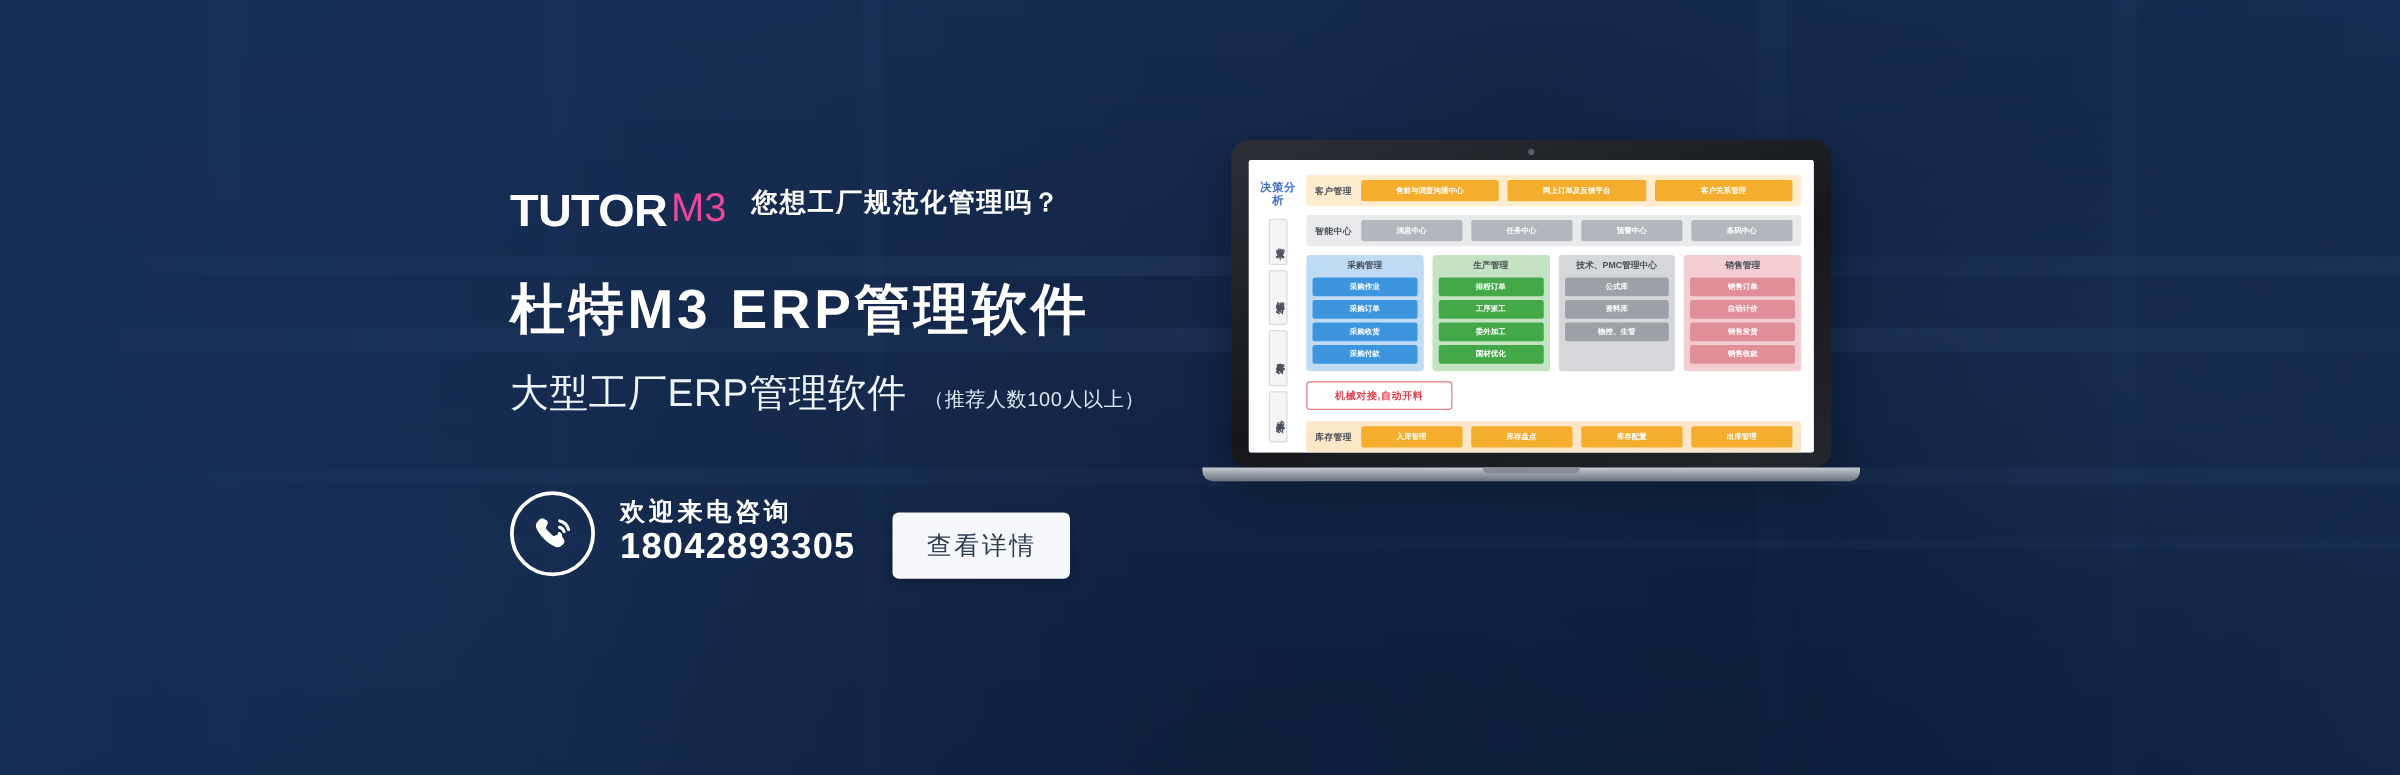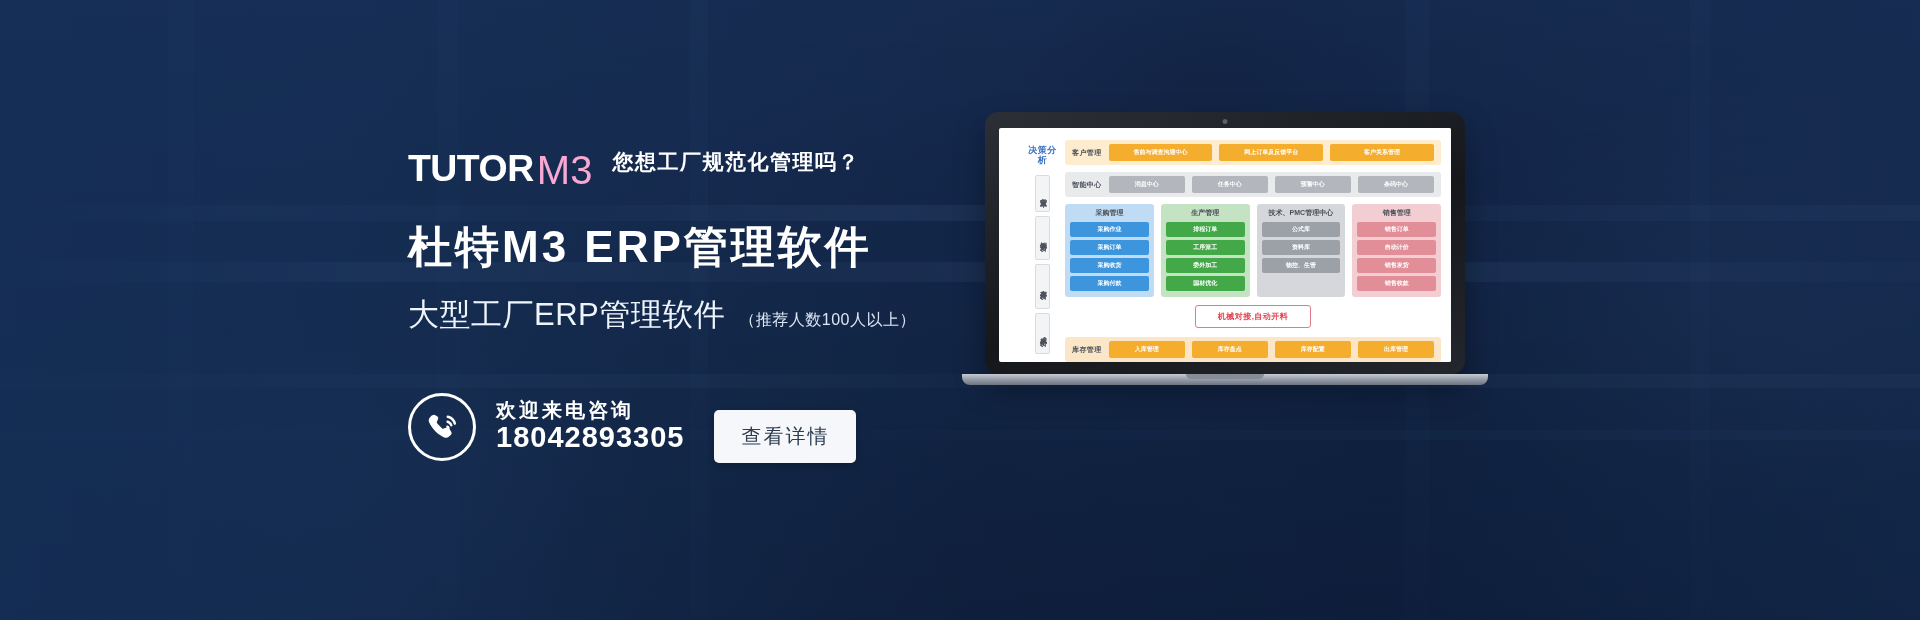--- a/index.html
+++ b/index.html
@@ -55,21 +55,21 @@
   .logo-row {
     position:absolute; left:408px; top:148px;
     display:flex; align-items:flex-start;
   }
   .logo-tutor {
     font-size:36px; font-weight:bold; letter-spacing:-0.5px;
     color:#ffffff; font-family:"Liberation Sans", sans-serif;
     font-stretch:condensed; transform:scaleX(1.04); transform-origin:left center;
   }
   .logo-m3 {
-    font-size:40px; font-weight:300; color:#f9a8d4;
+    font-size:32px; font-weight:300; color:#ec4899;
     margin-left:8px; letter-spacing:0px;
   }
   .logo-tag {
     font-size:21px; font-weight:bold; color:#ffffff;
     margin-left:20px; letter-spacing:1.5px;
   }
 
   .headline {
     position:absolute; left:408px; top:218px;
     font-size:44px; font-weight:bold; color:#ffffff;
@@ -149,21 +149,20 @@
     border-radius:0 0 5px 5px;
   }
 
   
   .erp {
     position:absolute; inset:0;
     background:#ffffff;
     padding:12px 10px 8px 8px;
     display:flex;
     font-size:5px;
-    margin-left:20px;
   }
   .erp-rail {
     width:31px; flex:0 0 31px;
     display:flex; flex-direction:column; gap:4px;
     padding-top:2px;
   }
   .rail-head {
     color:#3a6fc4; font-weight:bold; font-size:9px;
     text-align:center; line-height:1.15;
     padding:3px 0 5px 0;
@@ -224,21 +223,21 @@
   .col.c-grey  .col-item { background:#9ca1a8; }
   .col.c-pink  .col-item { background:#e28e99; }
 
   .banner-note {
     align-self:center;
     border:1px solid #e07b8a;
     color:#e0434f; font-weight:bold; font-size:8px;
     padding:5px 22px; border-radius:3px; background:#ffffff;
     letter-spacing:0.5px;
   }
-  .note-wrap { display:flex; justify-content:center; padding:1px 0 2px 0; }
+  .note-wrap { display:flex; justify-content:flex-start; padding:1px 0 2px 0; }
 </style>
 </head>
 <body>
 
 <div class="banner">
 
   <div class="bg-photo"></div>
   <div class="bg-blue-wash"></div>
   <div class="bg-left-fade"></div>
 

